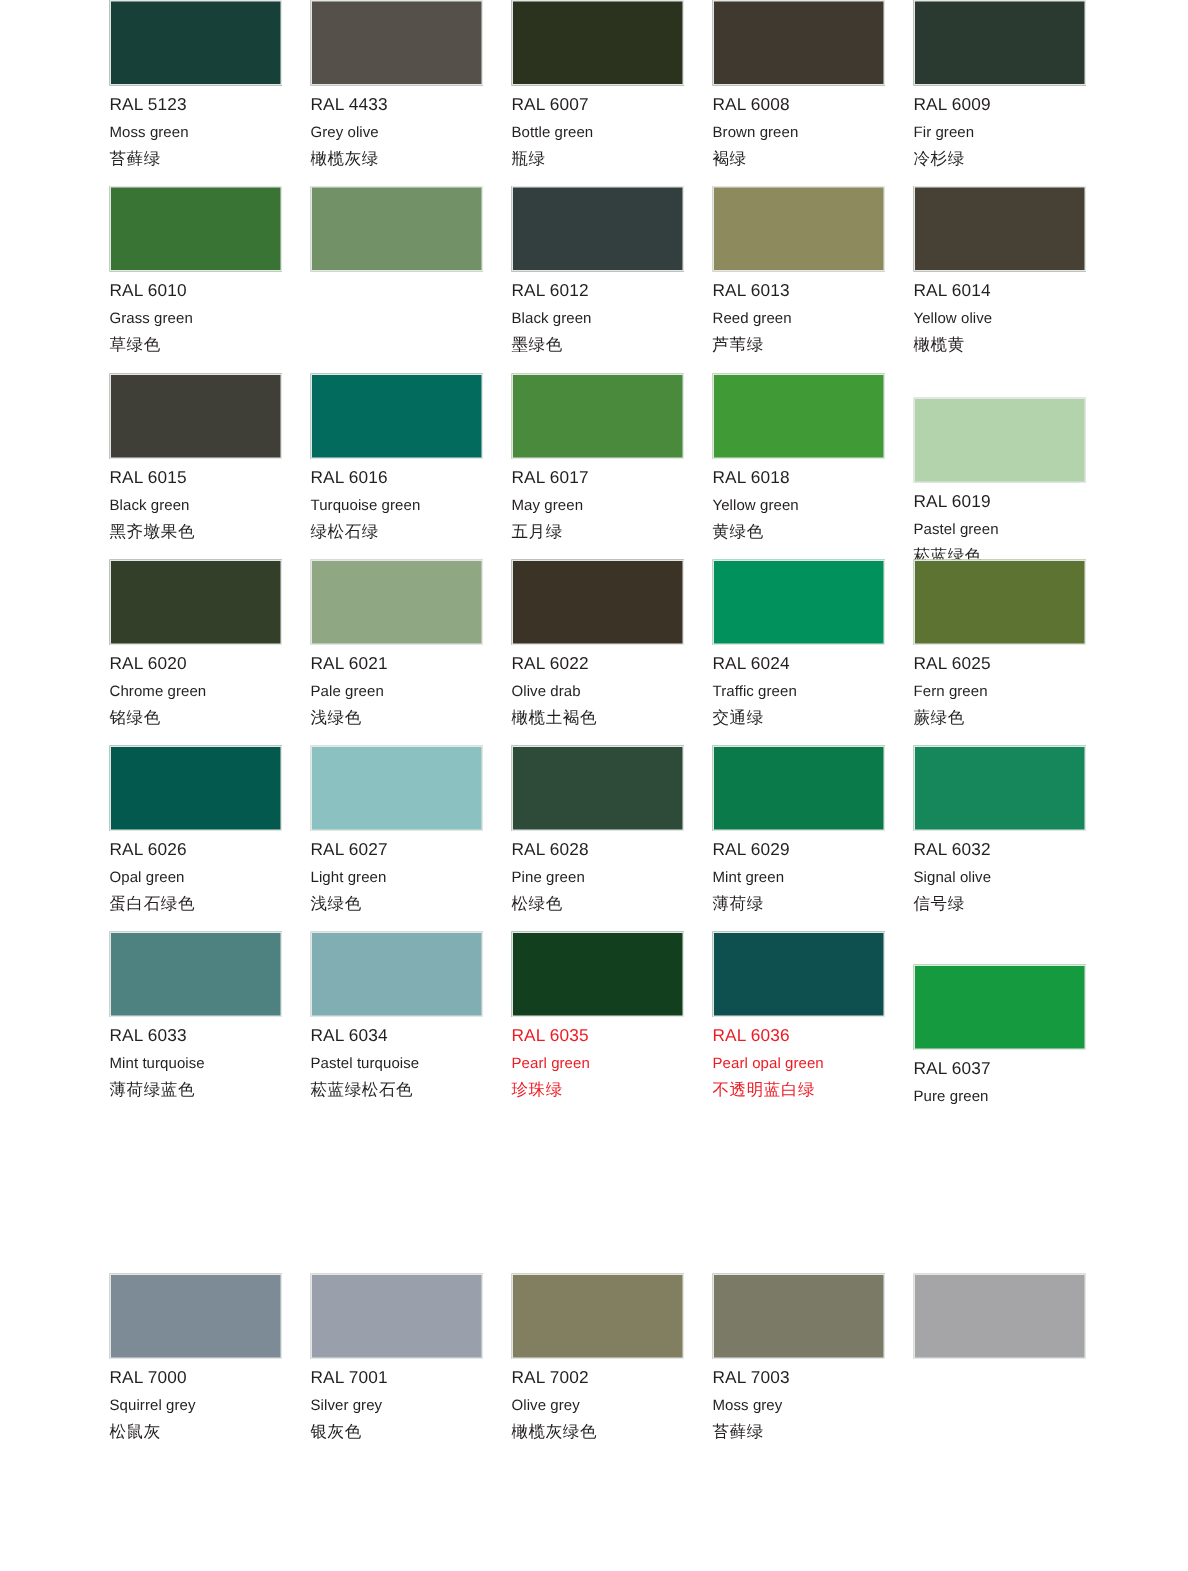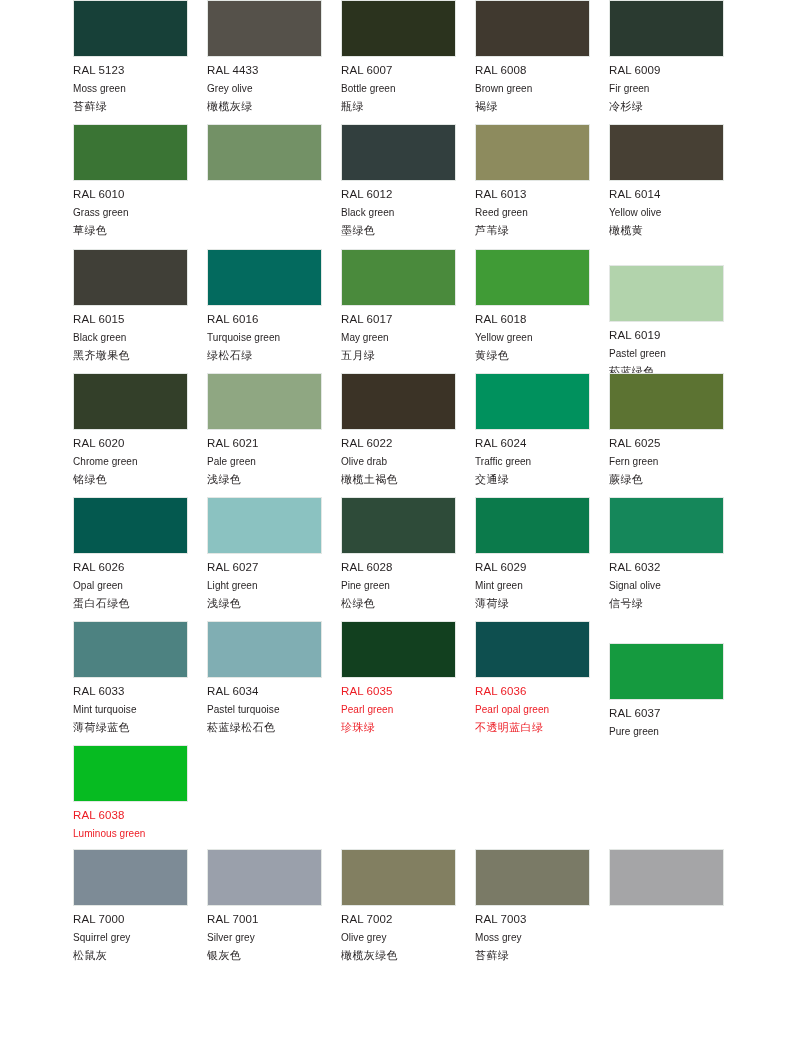--- a/index.html
+++ b/index.html
@@ -320,30 +320,20 @@
       </div>
       <div class="cell" style="left: 609px; margin-top: 22px;">
         <span class="chip" title="RAL 6037" style="background: rgb(21, 154, 63); width: 113px; height: 55px; border-color: rgb(227, 231, 228);"></span>
         <div class="labels">
           <span class="code">RAL 6037</span>
           <span class="name-en">Pure green</span>
           <span class="name-zh empty"></span>
         </div>
       </div>
     </div>
-    <div class="swatch-row" style="top: 745px;">
-      <div class="cell flagged" style="left: 73px;">
-        <span class="chip" title="RAL 6038" style="background: rgb(6, 187, 33); width: 113px; height: 55px; border-color: rgb(227, 231, 228);"></span>
-        <div class="labels">
-          <span class="code">RAL 6038</span>
-          <span class="name-en">Luminous green</span>
-          <span class="name-zh empty"></span>
-        </div>
-      </div>
-    </div>
     <div class="swatch-row" style="top: 849px;">
       <div class="cell" style="left: 73px;">
         <span class="chip" title="RAL 7000" style="background: rgb(125, 139, 150); width: 113px; height: 55px; border-color: rgb(227, 231, 228);"></span>
         <div class="labels">
           <span class="code">RAL 7000</span>
           <span class="name-en">Squirrel grey</span>
           <span class="name-zh">松鼠灰</span>
         </div>
       </div>
       <div class="cell" style="left: 207px;">

